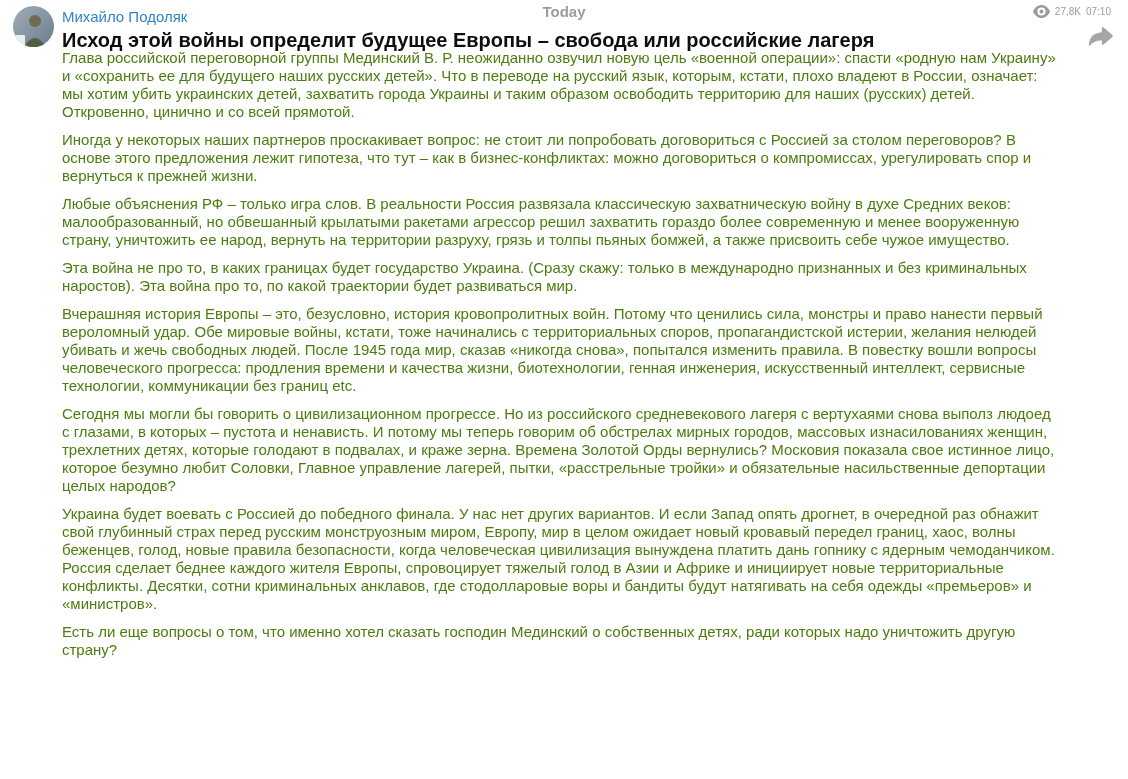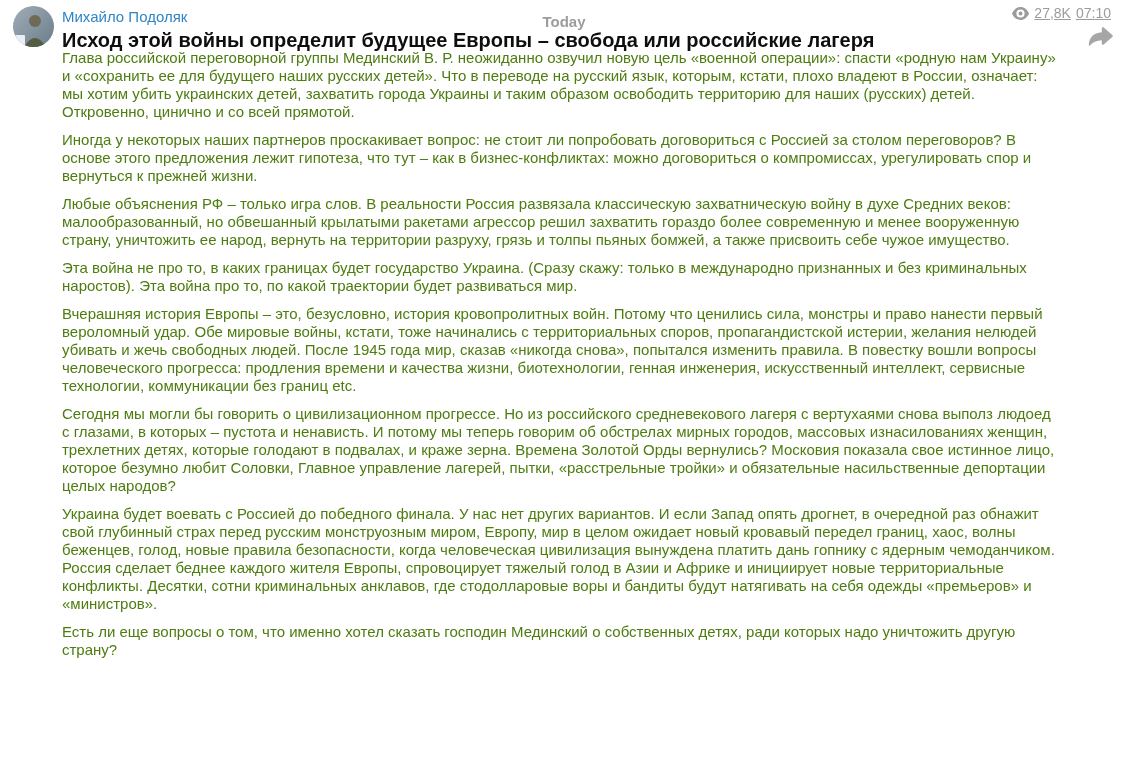--- a/index.html
+++ b/index.html
@@ -5,32 +5,31 @@
   * { margin: 0; padding: 0; box-sizing: border-box; }
   html, body {
     width: 1128px; height: 779px;
     background: #ffffff;
     font-family: "Liberation Sans", "DejaVu Sans", sans-serif;
     overflow: hidden;
   }
   .page { position: relative; width: 1128px; height: 779px; background: #fff; }
 
   .date-divider {
-    position: absolute; top: 13px; left: 0; right: 0;
+    position: absolute; top: 3px; left: 0; right: 0;
     text-align: center;
     font-size: 15px; font-weight: 600; color: #9c9c9c;
     pointer-events: none;
   }
 
   .meta-right {
     position: absolute; top: 5px; right: 17px;
     display: flex; align-items: center; gap: 5px;
-    font-size: 14px; color: #9c9c9c;
+    font-size: 10px; color: #9c9c9c;
     white-space: nowrap;
-    text-decoration: underline;
   }
   .meta-right svg { display: block; }
 
   .share-btn {
     position: absolute; top: 27px; right: 15px;
     width: 26px; height: 22px;
     cursor: pointer;
   }
   .share-btn svg { display: block; width: 26px; height: 22px; }
 

